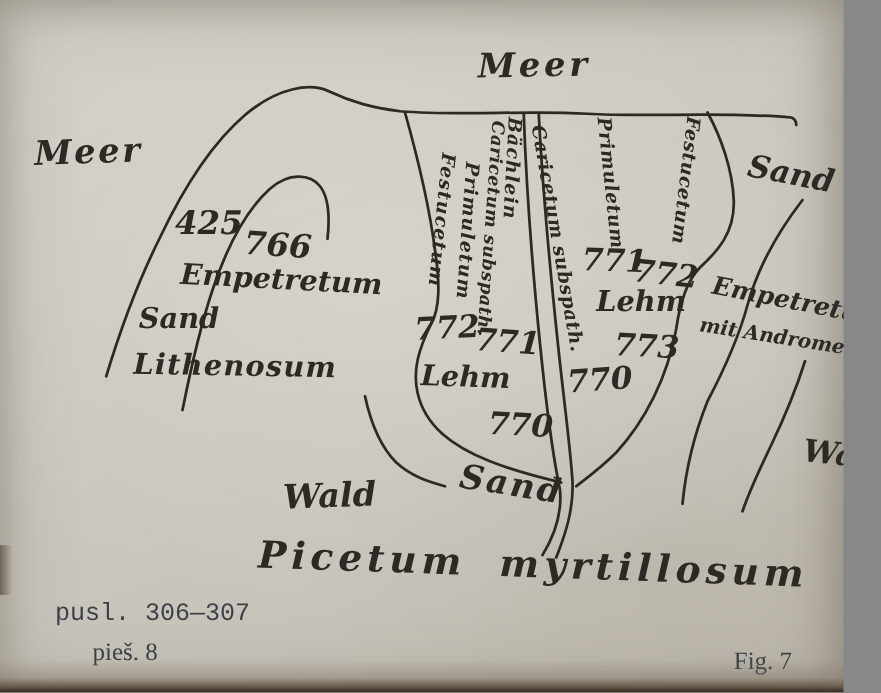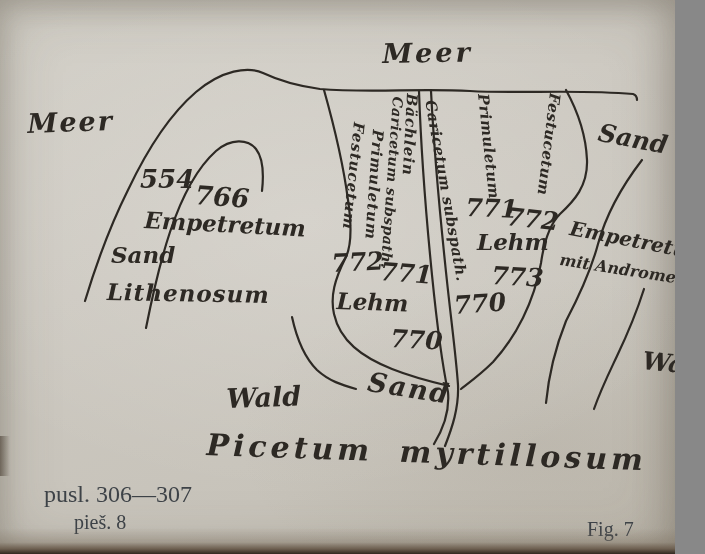--- a/index.html
+++ b/index.html
@@ -56,21 +56,21 @@
     <path d="M 419,91 C 421,150 426,215 432,275 C 437,325 443,368 448,392 C 450,414 442,431 434,444"></path>
     <path d="M 431,91 C 434,150 440,215 446,272 C 451,320 456,355 458,385 C 459,408 452,428 445,446"></path>
     <path d="M 566,90 C 577,110 586,136 587,160 C 588,186 574,201 560,214 C 549,225 544,242 541,263 C 534,302 516,337 493,362 C 481,374 470,382 461,389"></path>
     <path d="M 642,160 C 622,186 606,215 598,244 C 590,274 577,300 566,321 C 556,346 549,372 546,403"></path>
     <path d="M 644,289 C 637,311 628,333 617,356 C 609,373 601,389 594,409"></path>
   </svg>
 
   <div class="hw" style="left:382px;top:40px;font-size:27px;letter-spacing:3px;transform:rotate(-1deg);">Meer</div>
   <div class="hw" style="left:27px;top:110px;font-size:27px;letter-spacing:2px;transform:rotate(-2deg);">Meer</div>
 
-  <div class="hw" style="left:140px;top:166px;font-size:26px;">554</div>
+  <div class="hw" style="left:140px;top:166px;font-size:26px;">425</div>
   <div class="hw" style="left:196px;top:182px;font-size:26px;transform:rotate(4deg);">766</div>
   <div class="hw" style="left:145px;top:208px;font-size:23px;transform:rotate(3deg);">Empetretum</div>
   <div class="hw" style="left:111px;top:243px;font-size:23px;">Sand</div>
   <div class="hw" style="left:107px;top:280px;font-size:23px;letter-spacing:1px;transform:rotate(1deg);">Lithenosum</div>
 
   <div class="hw" style="left:419px;top:94px;font-size:15px;letter-spacing:1px;transform:rotate(93deg);">Bächlein</div>
   <div class="hw" style="left:405px;top:97px;font-size:14px;letter-spacing:0.5px;transform:rotate(94deg);">Caricetum subspath.</div>
   <div class="hw" style="left:385px;top:130px;font-size:15px;letter-spacing:1px;transform:rotate(94deg);">Primuletum</div>
   <div class="hw" style="left:366px;top:123px;font-size:15px;letter-spacing:1px;transform:rotate(96deg);">Festucetum</div>
 
@@ -91,20 +91,20 @@
 
   <div class="hw" style="left:601px;top:120px;font-size:25px;transform:rotate(11deg);">Sand</div>
   <div class="hw" style="left:572px;top:218px;font-size:20px;transform:rotate(11deg);">Empetretum</div>
   <div class="hw" style="left:561px;top:252px;font-size:16px;transform:rotate(9deg);">mit Andromede</div>
   <div class="hw" style="left:644px;top:348px;font-size:25px;transform:rotate(6deg);">Wald</div>
 
   <div class="hw" style="left:370px;top:368px;font-size:27px;letter-spacing:2px;transform:rotate(9deg);">Sand</div>
   <div class="hw" style="left:226px;top:385px;font-size:27px;transform:rotate(-2deg);">Wald</div>
   <div class="hw" style="left:207px;top:430px;font-size:30px;letter-spacing:4px;word-spacing:12px;transform:rotate(2deg);">Picetum myrtillosum</div>
 
-  <div class="cap" style="left:44px;top:482px;font-size:24px;">pusl. 306—307</div>
+  <div class="cap" style="left:44px;top:482px;font-size:20px;font-family:Liberation Mono, monospace;">pusl. 306—307</div>
   <div class="cap" style="left:74px;top:512px;font-size:20px;">pieš. 8</div>
   <div class="cap" style="left:587px;top:519px;font-size:20px;">Fig. 7</div>
 
   <div class="edge-bottom"></div>
   <div class="edge-corner"></div>
 
 </div>
 
 </body></html>

